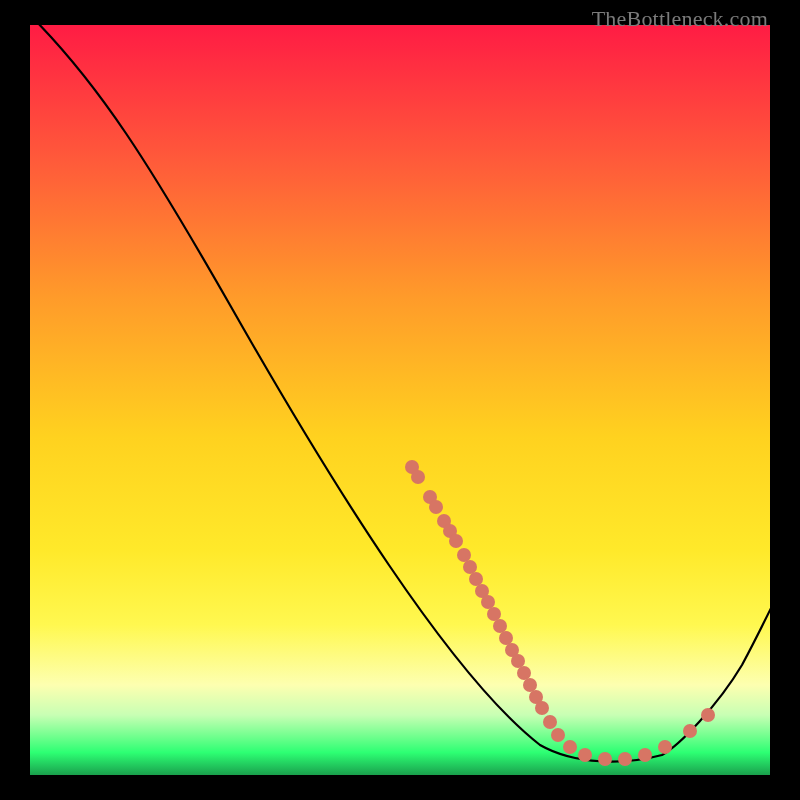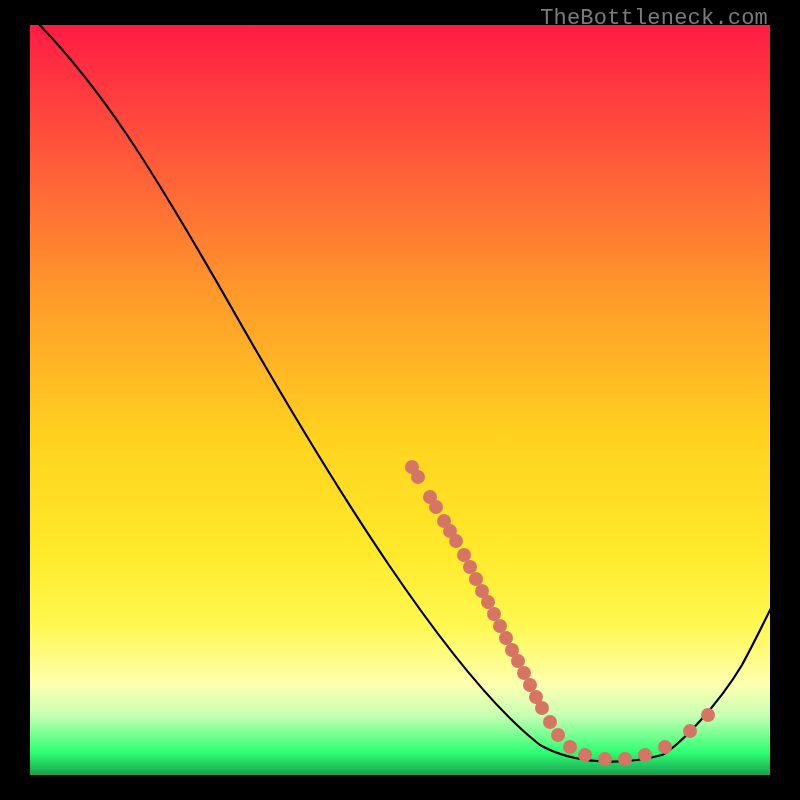--- a/index.html
+++ b/index.html
@@ -38,21 +38,21 @@
       #6cff8c 95%,
       #2dff73 97%,
       #20c05a 99%,
       #1aa04c 100%
     );
   }
   .watermark {
     position: absolute;
     top: 6px;
     right: 32px;
-    font-family: Liberation Mono, monospace;
+    font-family: Liberation Serif, serif;
     font-size: 22px;
     color: #7b7b7b;
     letter-spacing: 0.2px;
     user-select: none;
   }
   svg.curve {
     position: absolute;
     left: 0;
     top: 0;
     width: 740px;

